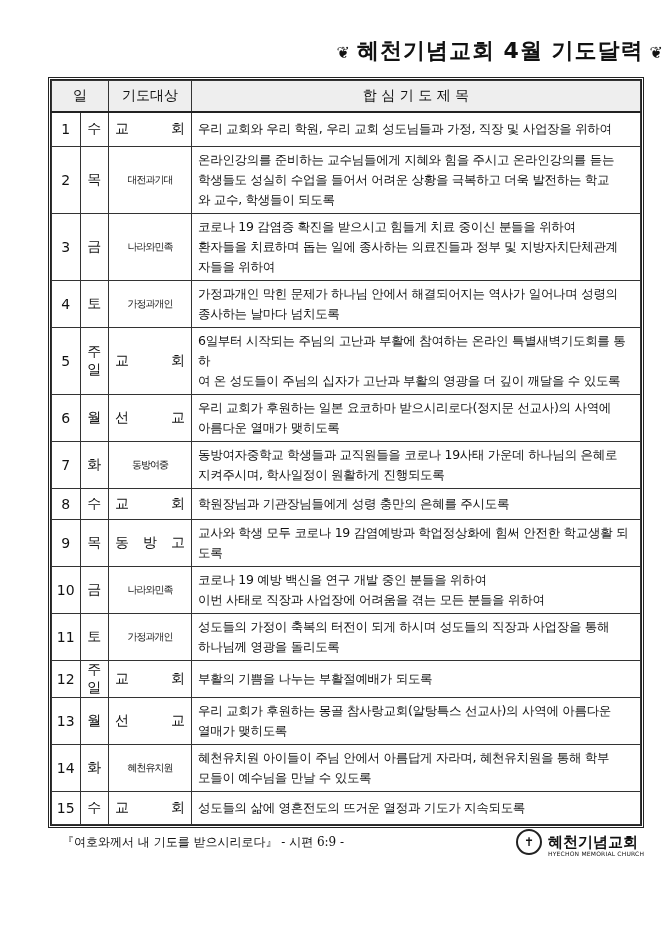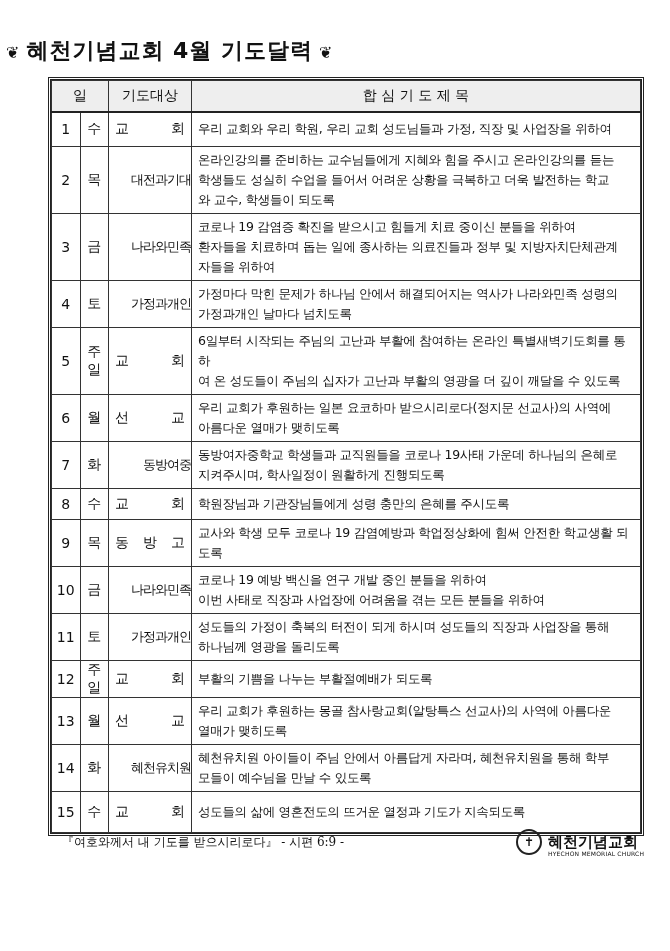--- a/index.html
+++ b/index.html
@@ -3,35 +3,35 @@
 <meta charset="utf-8">
 <style>
   html, body { margin: 0; padding: 0; background: #ffffff; }
   body {
     width: 670px; height: 951px; position: relative; overflow: hidden;
     font-family: "DejaVu Sans", "Liberation Sans", sans-serif;
     color: #111;
   }
   .title {
     position: absolute; left: 0; top: 36px; width: 670px;
-    text-align: left; font-size: 22px; font-weight: bold; letter-spacing: 1px;
+    text-align: right; font-size: 22px; font-weight: bold; letter-spacing: 1px;
   }
   .title .orn { font-size: 16px; font-weight: normal; vertical-align: middle; margin: 0 6px; }
   .table-wrap {
     position: absolute; left: 48px; top: 77px; width: 596px;
     border: 3px double #222;
     box-sizing: border-box;
   }
   table { border-collapse: collapse; width: 100%; table-layout: fixed; }
   th, td { border: 1px solid #333; font-size: 13px; padding: 0; }
   th { background: #eeeeee; height: 30px; font-weight: normal; font-size: 14px; }
   thead tr { border-bottom: 2px solid #222; }
   td.day { text-align: center; width: 26px; font-size: 14px; }
   td.wd { text-align: center; width: 30px; font-size: 14px; }
-  td.target { width: 68px; text-align: right; font-size: 13px; letter-spacing: -1px; }
+  td.target { width: 68px; text-align: center; font-size: 10px; letter-spacing: -1px; }
   td.target.spread { text-align: justify; text-align-last: justify; padding: 0 6px; letter-spacing: 0; font-size: 14px; }
   td.topic { padding: 3px 6px; line-height: 20px; letter-spacing: -0.3px; font-size: 12.5px; }
   .topic-line { display: block; }
   .footer-verse {
     position: absolute; left: 62px; top: 834px; font-size: 12px;
     font-family: "DejaVu Serif", "Liberation Serif", serif;
   }
   .logo {
     position: absolute; left: 516px; top: 826px; display: flex; align-items: center;
   }
@@ -87,22 +87,22 @@
             <span class="topic-line">코로나 19 감염증 확진을 받으시고 힘들게 치료 중이신 분들을 위하여</span>
             <span class="topic-line">환자들을 치료하며 돕는 일에 종사하는 의료진들과 정부 및 지방자치단체관계</span>
             <span class="topic-line">자들을 위하여</span>
           </td>
         </tr>
         <tr style="height: 45px;">
           <td class="day">4</td>
           <td class="wd">토</td>
           <td class="target">가정과개인</td>
           <td class="topic">
-            <span class="topic-line">가정마다 막힌 문제가 하나님 안에서 해결되어지는 역사가 나라와민족 성령의</span>
-            <span class="topic-line">가정과개인 날마다 넘치도록</span>
+            <span class="topic-line">가정과개인 막힌 문제가 하나님 안에서 해결되어지는 역사가 일어나며 성령의</span>
+            <span class="topic-line">종사하는 날마다 넘치도록</span>
           </td>
         </tr>
         <tr style="height: 45px;">
           <td class="day">5</td>
           <td class="wd">주일</td>
           <td class="target spread">교 회</td>
           <td class="topic">
             <span class="topic-line"> 6일부터 시작되는 주님의 고난과 부활에 참여하는 온라인 특별새벽기도회를 통하</span>
             <span class="topic-line">여 온 성도들이 주님의 십자가 고난과 부활의 영광을 더 깊이 깨달을 수 있도록</span>
           </td>
@@ -178,21 +178,21 @@
         </tr>
         <tr style="height: 45px; margin-top: 44px;">
           <td class="day">14</td>
           <td class="wd">화</td>
           <td class="target">혜천유치원</td>
           <td class="topic">
             <span class="topic-line">혜천유치원 아이들이 주님 안에서 아름답게 자라며, 혜천유치원을 통해 학부</span>
             <span class="topic-line">모들이 예수님을 만날 수 있도록</span>
           </td>
         </tr>
-        <tr style="height: 41px;">
+        <tr style="height: 33px;">
           <td class="day">15</td>
           <td class="wd">수</td>
           <td class="target spread">교 회</td>
           <td class="topic">
             <span class="topic-line">성도들의 삶에 영혼전도의 뜨거운 열정과 기도가 지속되도록</span>
           </td>
         </tr>
       </tbody>
   </table>
 </div>

